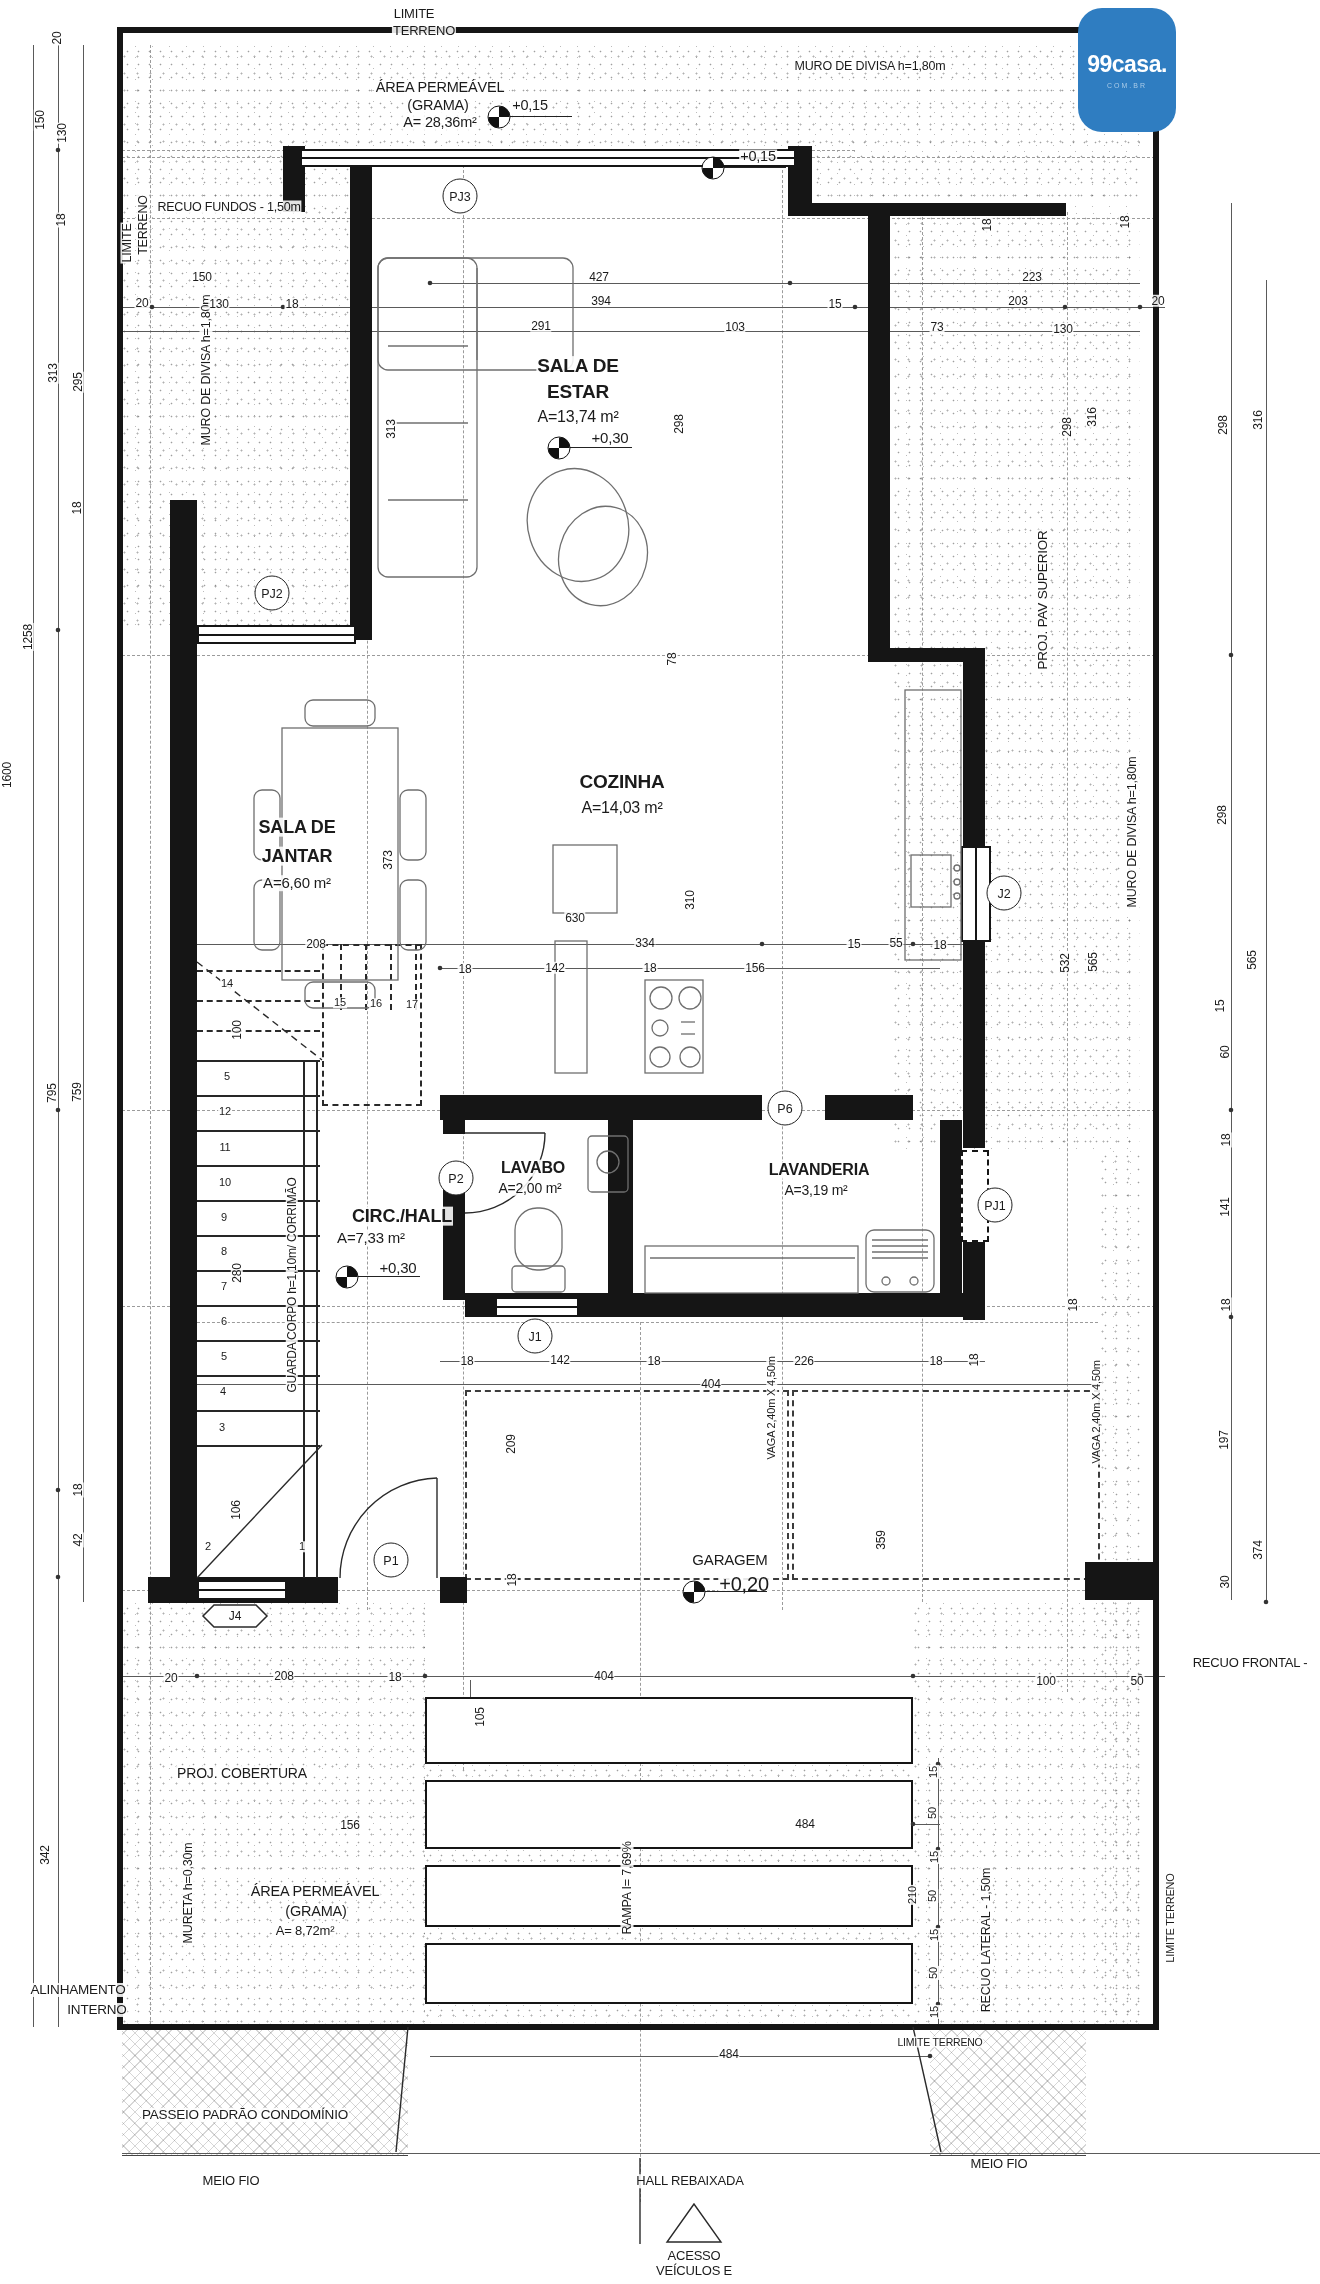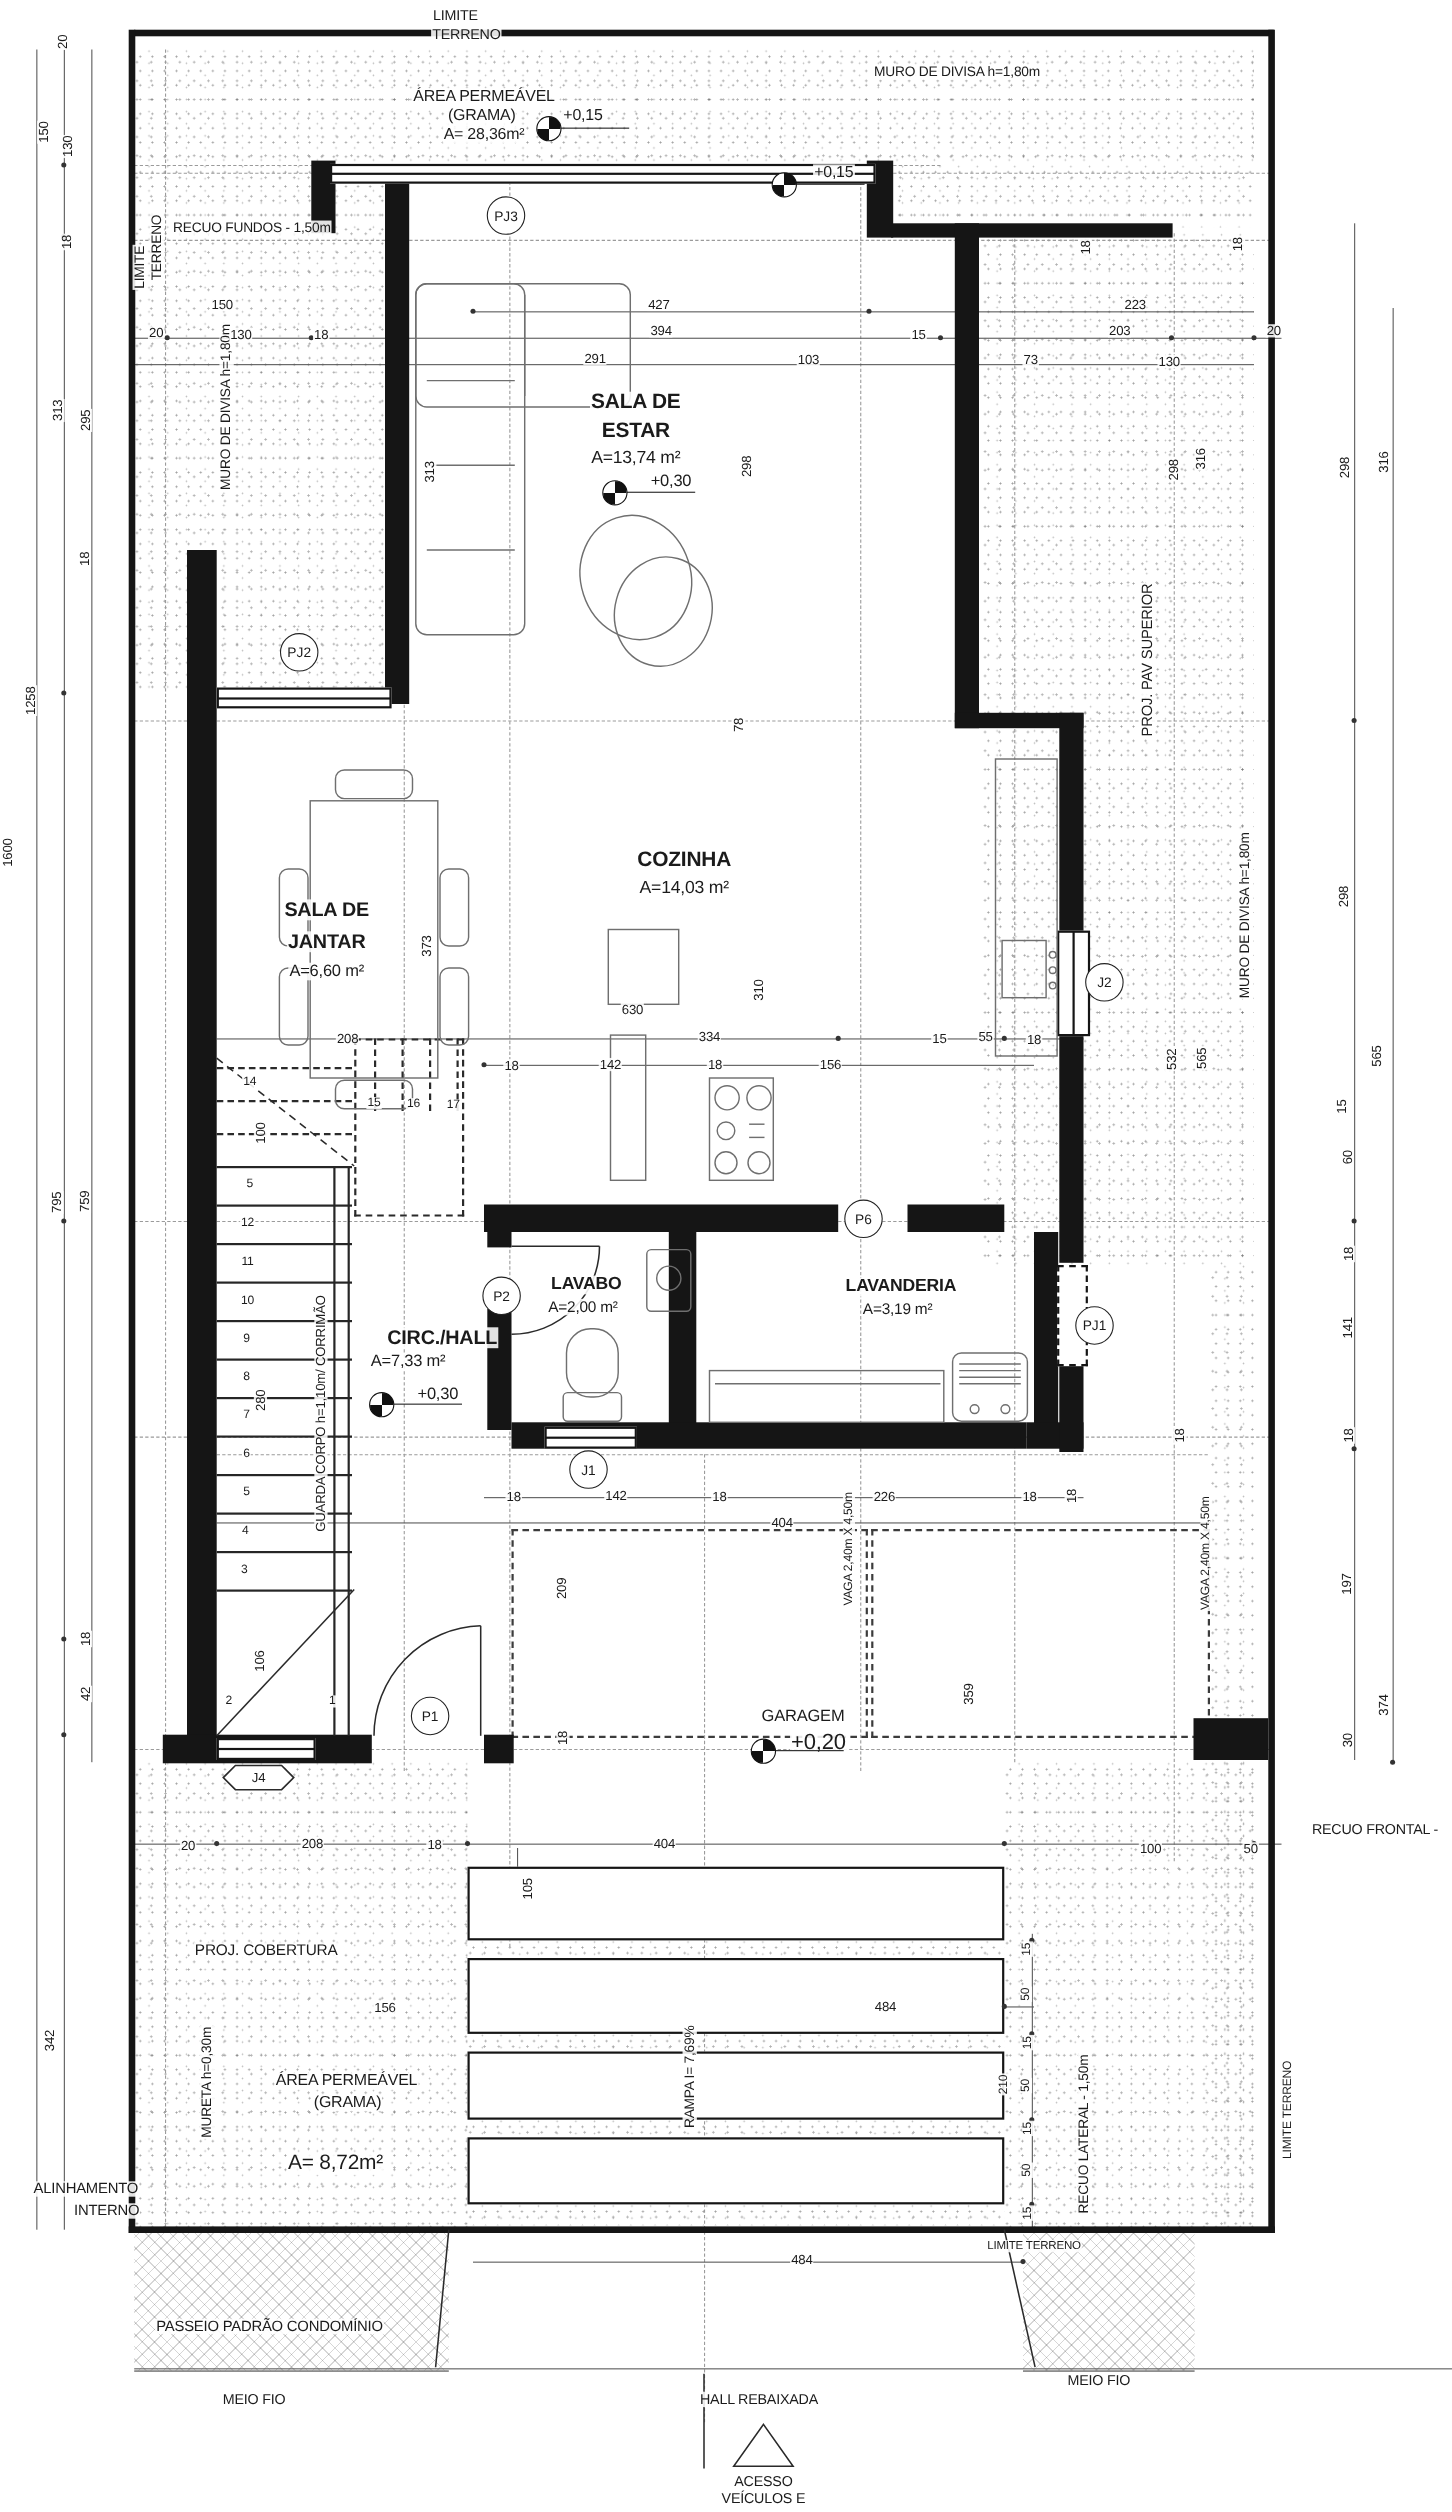--- a/index.html
+++ b/index.html
@@ -153,20 +153,24 @@
         <circle cx="1140" cy="1676" r="2.3"></circle>
       <circle cx="938" cy="1764" r="2.3"></circle>
         <circle cx="938" cy="1849" r="2.3"></circle>
         <circle cx="938" cy="1927" r="2.3"></circle>
       <circle cx="938" cy="2004" r="2.3"></circle>
         <circle cx="930" cy="2056" r="2.3"></circle>
         <circle cx="913" cy="1824" r="2.3"></circle>
     </g>
   </svg>
 
+  <div class="logo">
+    <div class="b">99casa.</div>
+    <div class="t">COM.BR</div>
+  </div>
 <div class="st" style="left: 122px; top: 45px; width: 1018px; height: 105px;"></div>
     <div class="st" style="left: 122px; top: 150px; width: 230px; height: 480px;"></div>
     <div class="st" style="left: 790px; top: 150px; width: 350px; height: 57px;"></div>
     <div class="st" style="left: 893px; top: 212px; width: 247px; height: 938px;"></div>
     <div class="st" style="left: 1100px; top: 1150px; width: 40px; height: 877px;"></div>
     <div class="st" style="left: 122px; top: 1602px; width: 303px; height: 425px;"></div>
     <div class="st" style="left: 913px; top: 1602px; width: 227px; height: 425px;"></div>
     <div class="st" style="left: 425px; top: 1764px; width: 488px; height: 16px;"></div>
     <div class="st" style="left: 425px; top: 1849px; width: 488px; height: 16px;"></div>
     <div class="st" style="left: 425px; top: 1927px; width: 488px; height: 16px;"></div>
@@ -409,21 +413,21 @@
     <span class="ann" style="left: 1046px; top: 1681px; font-size: 12px; font-weight: 400; transform: translate(-50%, -50%);">100</span>
     <span class="ann" style="left: 1137px; top: 1681px; font-size: 12px; font-weight: 400; transform: translate(-50%, -50%);">50</span>
     <span class="ann" style="left: 1250px; top: 1663px; font-size: 13px; font-weight: 400; transform: translate(-50%, -50%);">RECUO FRONTAL -</span>
     <span class="ann" style="left: 480px; top: 1717px; font-size: 12px; font-weight: 400; transform: translate(-50%, -50%) rotate(-90deg);">105</span>
     <span class="ann" style="left: 242px; top: 1773px; font-size: 14px; font-weight: 400; transform: translate(-50%, -50%);">PROJ. COBERTURA</span>
     <span class="ann" style="left: 350px; top: 1825px; font-size: 12px; font-weight: 400; transform: translate(-50%, -50%);">156</span>
     <span class="ann" style="left: 805px; top: 1824px; font-size: 12px; font-weight: 400; transform: translate(-50%, -50%);">484</span>
     <span class="ann" style="left: 188px; top: 1893px; font-size: 12.5px; font-weight: 400; transform: translate(-50%, -50%) rotate(-90deg);">MURETA h=0,30m</span>
     <span class="ann" style="left: 315px; top: 1892px; font-size: 14.5px; font-weight: 400; transform: translate(-50%, -50%);">ÁREA PERMEÁVEL</span>
     <span class="ann" style="left: 316px; top: 1912px; font-size: 14.5px; font-weight: 400; transform: translate(-50%, -50%);">(GRAMA)</span>
-    <span class="ann" style="left: 305px; top: 1931px; font-size: 19px; font-weight: 400; transform: translate(-50%, -50%); margin-top: 36px;">A= 8,72m²</span>
+    <span class="ann" style="left: 305px; top: 1931px; font-size: 13px; font-weight: 400; transform: translate(-50%, -50%);">A= 8,72m²</span>
     <span class="ann" style="left: 627px; top: 1888px; font-size: 12.5px; font-weight: 400; transform: translate(-50%, -50%) rotate(-90deg);">RAMPA I= 7,69%</span>
     <span class="ann" style="left: 934px; top: 1772px; font-size: 11px; font-weight: 400; transform: translate(-50%, -50%) rotate(-90deg);">15</span>
     <span class="ann" style="left: 933px; top: 1813px; font-size: 11px; font-weight: 400; transform: translate(-50%, -50%) rotate(-90deg);">50</span>
     <span class="ann" style="left: 935px; top: 1857px; font-size: 11px; font-weight: 400; transform: translate(-50%, -50%) rotate(-90deg);">15</span>
     <span class="ann" style="left: 933px; top: 1896px; font-size: 11px; font-weight: 400; transform: translate(-50%, -50%) rotate(-90deg);">50</span>
     <span class="ann" style="left: 935px; top: 1935px; font-size: 11px; font-weight: 400; transform: translate(-50%, -50%) rotate(-90deg);">15</span>
     <span class="ann" style="left: 934px; top: 1973px; font-size: 11px; font-weight: 400; transform: translate(-50%, -50%) rotate(-90deg);">50</span>
     <span class="ann" style="left: 935px; top: 2012px; font-size: 11px; font-weight: 400; transform: translate(-50%, -50%) rotate(-90deg);">15</span>
     <span class="ann" style="left: 913px; top: 1895px; font-size: 11px; font-weight: 400; transform: translate(-50%, -50%) rotate(-90deg);">210</span>
     <span class="ann" style="left: 986px; top: 1940px; font-size: 12.5px; font-weight: 400; transform: translate(-50%, -50%) rotate(-90deg);">RECUO LATERAL - 1,50m</span>

